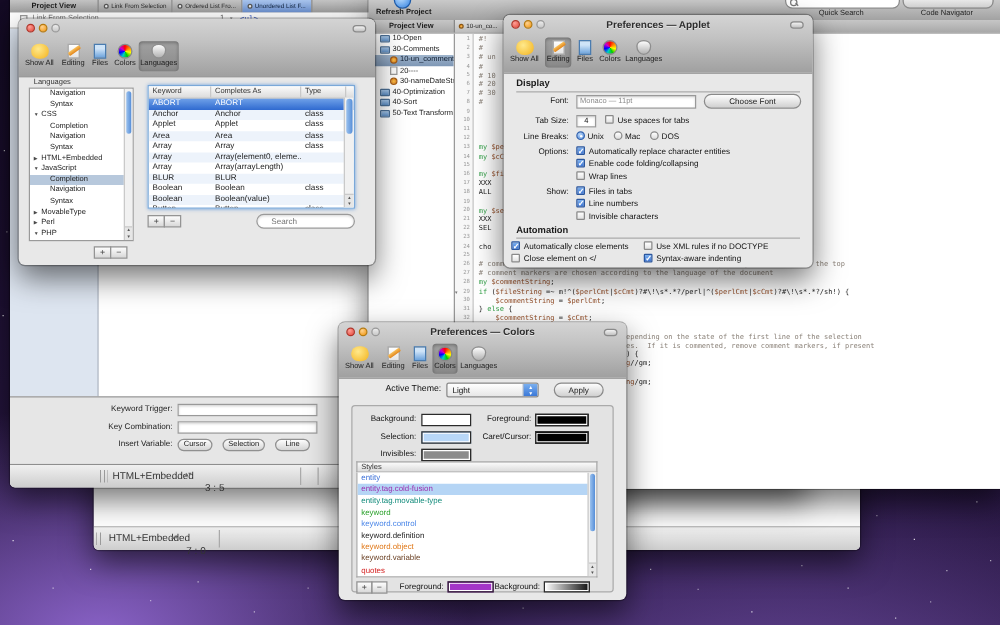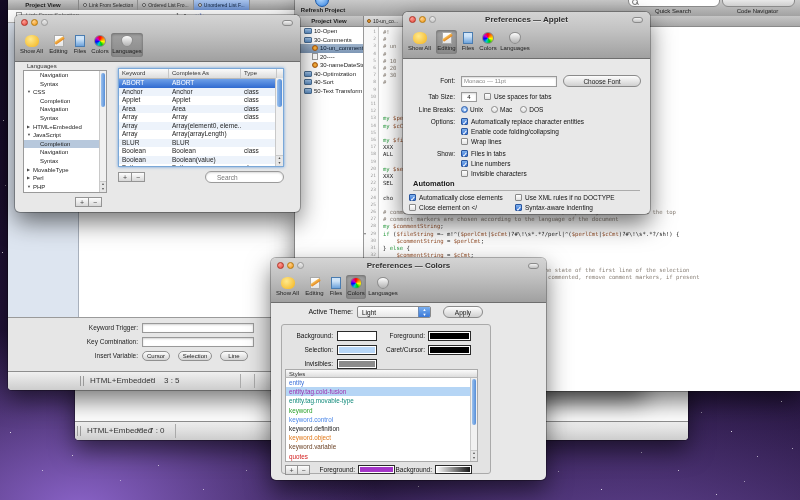--- a/index.html
+++ b/index.html
@@ -38,21 +38,21 @@
   .a-sidebar{position:absolute;left:0;top:23px;width:70px;bottom:72px;background:#dde5f0;border-right:1px solid #a8b0bc;}
   .a-content{position:absolute;left:71px;top:23px;right:0;bottom:72px;background:#fff;}
   .a-form{position:absolute;left:0;right:0;bottom:18px;height:54px;background:#e6e6e6;border-top:1px solid #9a9a9a;}
   .flabel{position:absolute;width:126px;left:4px;text-align:right;font-size:6.5px;color:#222;line-height:10px;}
   .finput{position:absolute;left:134px;width:106px;height:8px;border:1px solid #999;background:#fff;box-shadow:inset 0 1px 2px rgba(0,0,0,.18);font-size:6px;padding:0 2px;}
   #a-varbtns .fbtn{position:absolute;height:10px;border:1px solid #909090;border-radius:5px;background:linear-gradient(#fdfdfd,#d4d4d4);font-size:6px;line-height:9px;text-align:center;color:#222;box-sizing:border-box;}
   .statusbar{position:absolute;left:0;right:0;bottom:0;height:18px;background:linear-gradient(#f0f0f0,#cdcdcd);border-top:1px solid #8e8e8e;border-radius:0 0 4px 4px;font-size:8px;color:#333;}
   .grip{position:absolute;left:2px;top:4px;width:6px;height:10px;background:repeating-linear-gradient(90deg,#9a9a9a 0 1px,transparent 1px 3px);}
   .st-lang{position:absolute;left:12px;top:4px;}
   .st-step{position:absolute;font-size:5px;color:#666;top:4px;}
-  .st-pos{position:absolute;top:4px;}
+  .st-pos{position:absolute;top:14px;}
   .st-div{position:absolute;top:2px;width:1px;height:14px;background:#aaa;}
 
   
   #win-b{left:75px;top:368px;width:613px;height:72px;background:#fff;border-radius:0 0 4px 4px;z-index:1;}
 
   
   #win-c{left:295px;top:0;width:505px;height:391px;background:#fff;border-radius:0 0 0 4px;z-index:3;}
   .c-toolbar{position:absolute;left:0;top:0;right:0;height:16px;background:linear-gradient(#c9c9c9,#a2a2a2);border-bottom:1px solid #787878;overflow:hidden;}
   .c-refresh-icon{position:absolute;left:20px;top:-7px;width:12px;height:12px;border-radius:50%;background:radial-gradient(circle at 40% 35%,#bfe0ff,#2f7fe0);border:1px solid #1d5aa8;}
   .c-refresh-label{position:absolute;left:0px;top:7px;width:56px;text-align:center;font-size:6px;font-weight:bold;color:#1a1a1a;}
@@ -139,21 +139,21 @@
   .cb{width:7px;height:7px;border:1px solid #8a8a8a;background:linear-gradient(#fff,#e2e2e2);display:inline-block;vertical-align:-1px;box-sizing:border-box;border-radius:1px;position:relative;margin-right:3px;}
   .cb.on{background:linear-gradient(#7fb2ef,#3a74d4);border-color:#2a569e;}
   .cb.on::after{content:"✓";position:absolute;left:0;top:-1px;width:6px;text-align:center;font-size:6.5px;color:#fff;font-weight:bold;}
   .cbrow{height:10px;line-height:10px;font-size:6.5px;color:#111;white-space:nowrap;}
   .rad{width:7px;height:7px;border-radius:50%;border:1px solid #8a8a8a;background:linear-gradient(#fff,#ddd);display:inline-block;vertical-align:-1px;box-sizing:border-box;margin-right:2px;position:relative;}
   .rad.on{background:radial-gradient(circle at 38% 32%,#bcd8f8,#4b8ae0);border-color:#2d5fae;}
   .rad.on::after{content:"";position:absolute;left:2px;top:2px;width:2px;height:2px;border-radius:50%;background:#fff;}
   .rgroup span.rlb{margin-right:8px;}
 
   
-  #win-colors{left:271px;top:258px;width:230px;height:222px;z-index:6;padding-left:45px;}
+  #win-colors{left:271px;top:258px;width:230px;height:222px;z-index:6;}
   #win-colors .pchrome{height:44px;}
   #win-colors .titem{top:17px;}
   .c-themelabel{position:absolute;left:8px;top:48px;width:74px;text-align:right;font-size:7px;color:#111;line-height:12px;}
   .popup{position:absolute;left:86px;top:48px;width:74px;height:12px;border:1px solid #8a8a8a;border-radius:2px;background:linear-gradient(#fff,#e6e6e6);font-size:6.5px;line-height:11px;padding-left:4px;box-sizing:border-box;color:#111;}
   .popup .caps{position:absolute;right:0;top:0;width:11px;height:10px;background:linear-gradient(#7ab0f0,#3a78d8);border-left:1px solid #6a8ab8;border-radius:0 1px 1px 0;color:#fff;font-size:4px;line-height:5px;text-align:center;}
   .cbox{position:absolute;left:10px;top:66px;width:210px;height:150px;background:#e3e3e3;border:1px solid #aaa;border-radius:3px;box-sizing:border-box;}
   .wlabel{position:absolute;text-align:right;font-size:6.5px;color:#111;line-height:10px;}
   .well{position:absolute;height:10px;border:1px solid #2a2a2a;box-shadow:inset 0 0 0 1px #fff;box-sizing:border-box;}
   .s-head{position:absolute;left:14px;top:111px;width:193px;height:9px;background:linear-gradient(#fbfbfb,#dcdcdc);border:1px solid #aaa;border-bottom:1px solid #b8b8b8;font-size:6px;line-height:9px;padding-left:3px;color:#333;box-sizing:border-box;}
   #s-list{position:absolute;left:14px;top:120px;width:193px;height:84px;background:#fff;border:1px solid #aaa;border-top:none;overflow:hidden;box-sizing:border-box;}
@@ -524,20 +524,21 @@
           <div class="titem" style="left: 75px; width: 20px;">
             <div class="ticon ti-3"></div>
             <div>Colors</div>
           </div>
           <div class="titem" style="left: 96px; width: 32px;">
             <div class="ticon ti-4"></div>
             <div>Languages</div>
           </div>
         </div>
     </div>
+    <div class="sect" style="top:50px;">Display</div>
     <div class="elabel" style="top:64px;">Font:</div>
     <div class="pfield" style="left:58px;top:64px;width:96px;height:11px;color:#8a8a8a;line-height:9px;">Monaco — 11pt</div>
     <div class="btn" style="left:160px;top:63px;width:78px;height:12px;line-height:11px;">Choose Font</div>
     <div class="elabel" style="top:80px;">Tab Size:</div>
     <div class="pfield" style="left:58px;top:80px;width:16px;height:10px;text-align:center;line-height:8px;color:#111;">4</div>
     <div class="erow" style="left:81px;top:80px;"><span class="cb" id="cb-spaces"></span><span>Use spaces for tabs</span></div>
     <div class="elabel" style="top:93px;">Line Breaks:</div>
     <div class="erow rgroup" style="left:58px;top:93px;" id="lb-radios"><span class="rad on"></span><span class="rlb">Unix</span><span class="rad"></span><span class="rlb">Mac</span><span class="rad"></span><span class="rlb">DOS</span></div>
     <div class="elabel" style="top:105px;">Options:</div>
     <div id="opt-group" style="position:absolute;left:58px;top:105px;">

